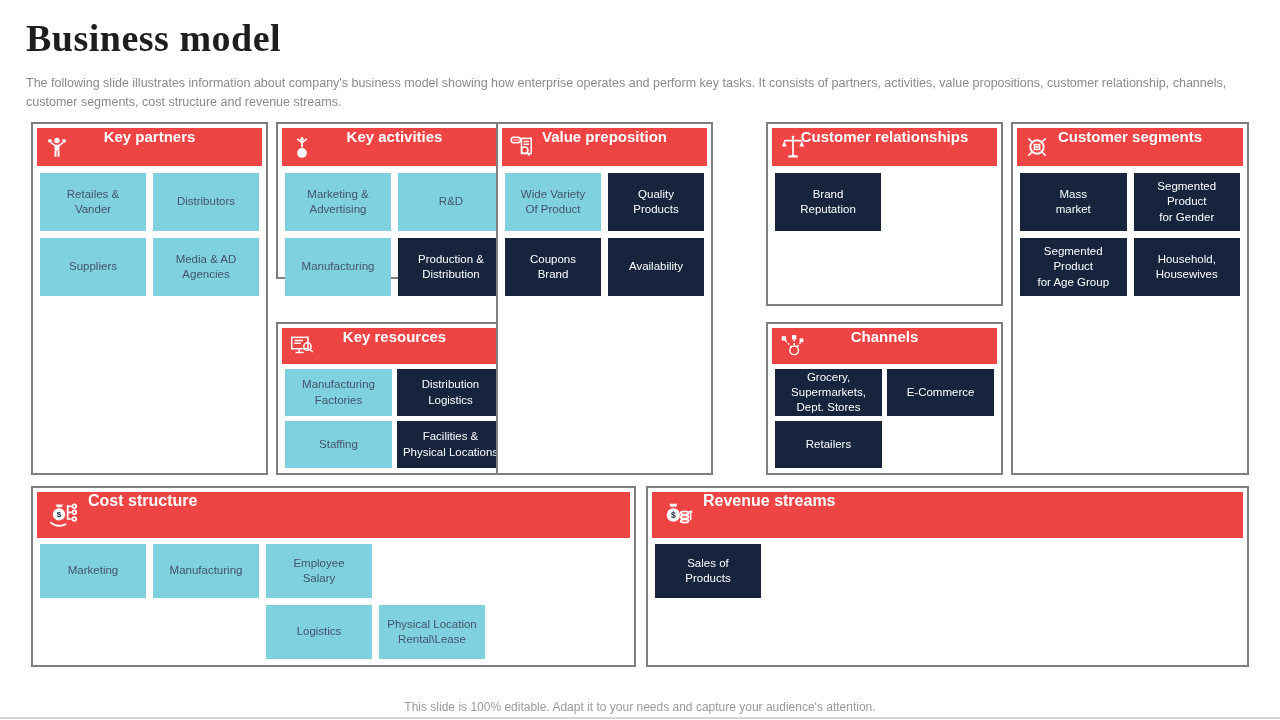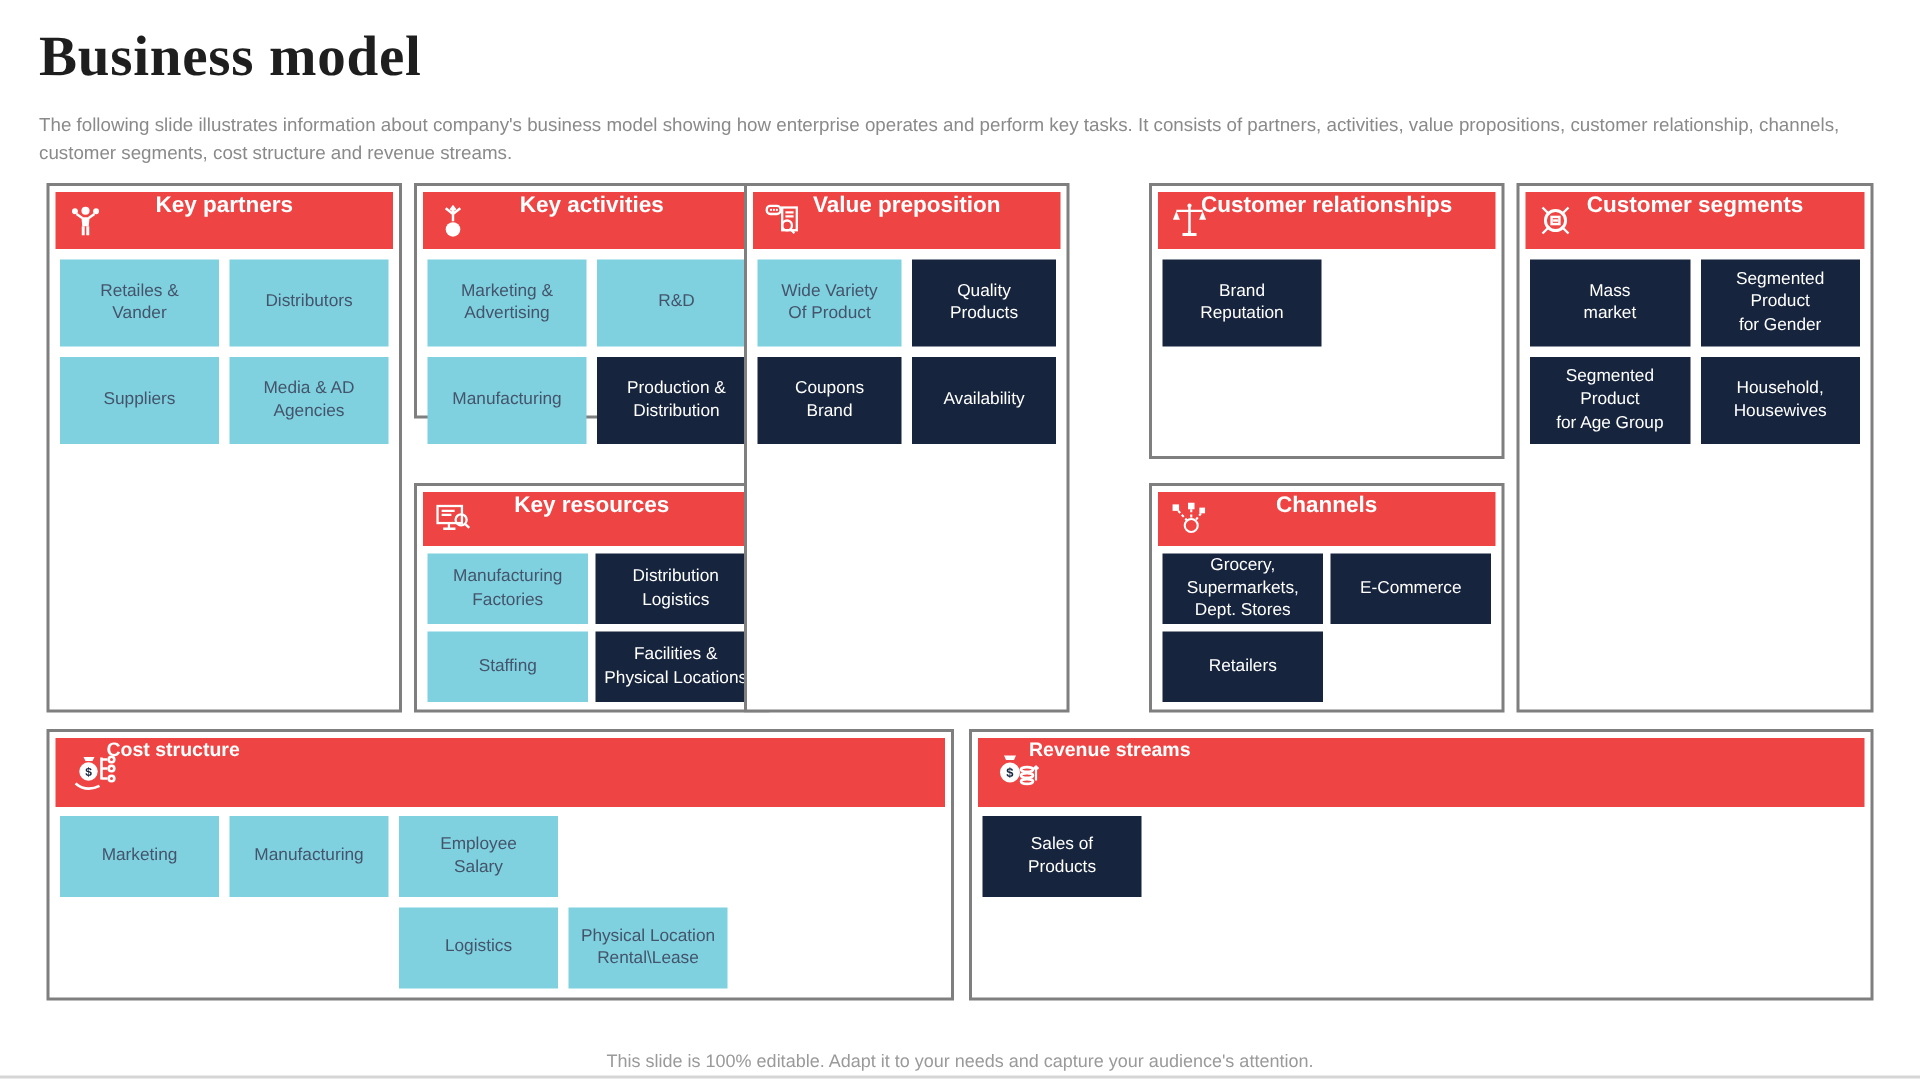--- a/index.html
+++ b/index.html
@@ -7,21 +7,21 @@
 
   .slide-title { position:absolute; left:26px; top:16px; font-family:"Liberation Serif", serif; font-weight:bold; font-size:38px; color:#1e1e1e; letter-spacing:0.5px; }
   .slide-subtitle { position:absolute; left:26px; top:74px; width:1226px; font-size:12.5px; line-height:1.5; color:#8a8a8a; }
 
   .panel { position:absolute; background:#fff; border:2px solid #7f7f7f; padding:4px; }
   .panel-header { position:relative; background:#ef4444; height:38px; display:flex; }
   .hicon { position:absolute; left:7px; top:50%; transform:translateY(-50%); display:flex; }
   .htitle { width:100%; text-align:center; color:#ffffff; font-weight:bold; font-size:15px; }
 
   .panel-header.big { height:46px; }
-  .panel-header.big .htitle { text-align:left; padding-left:34px; font-size:13px; }
+  .panel-header.big .htitle { text-align:left; padding-left:51px; font-size:16px; }
   .panel-header.big .hicon { left:10px; }
 
   .grid2 { display:grid; grid-template-columns:1fr 1fr; gap:7px; margin:7px 3px 0 3px; }
   .box { display:flex; align-items:center; justify-content:center; text-align:center;
          font-size:11.5px; line-height:1.32; white-space:pre-line; padding:2px; height:58px; }
   .box.cyan { background:#7FD1E0; color:#44546A; }
   .box.navy { background:#16243D; color:#ffffff; }
 
   .panel.short .panel-header { height:36px; }
   .panel.short .grid2 { gap:5px; margin-top:5px; }

